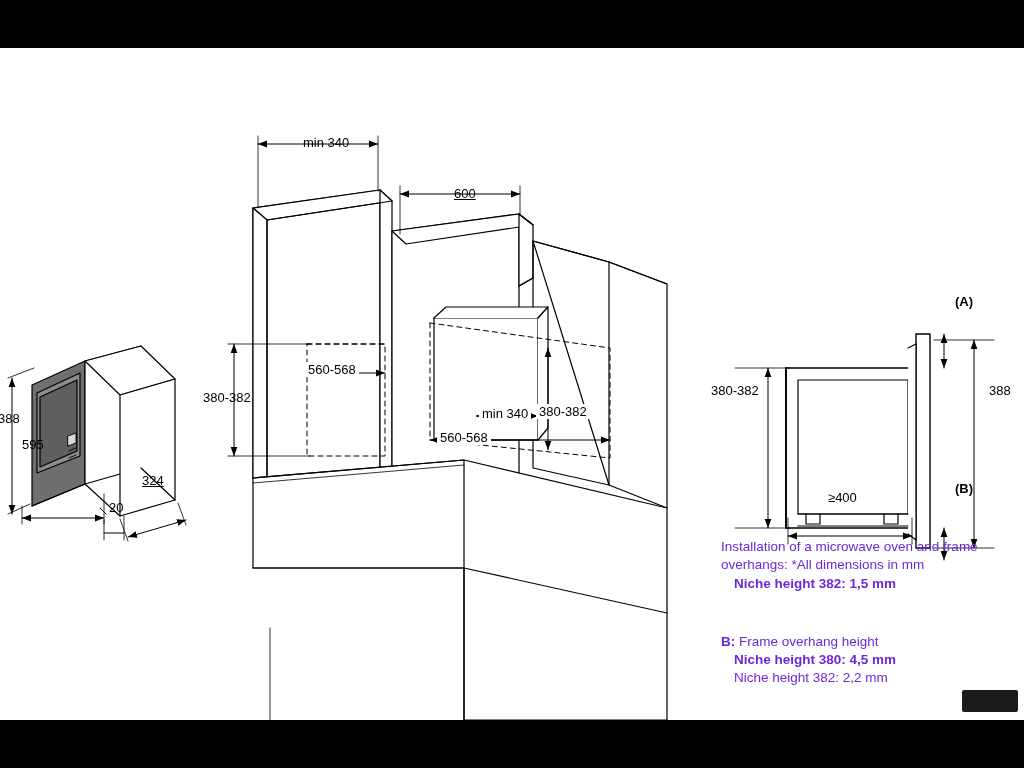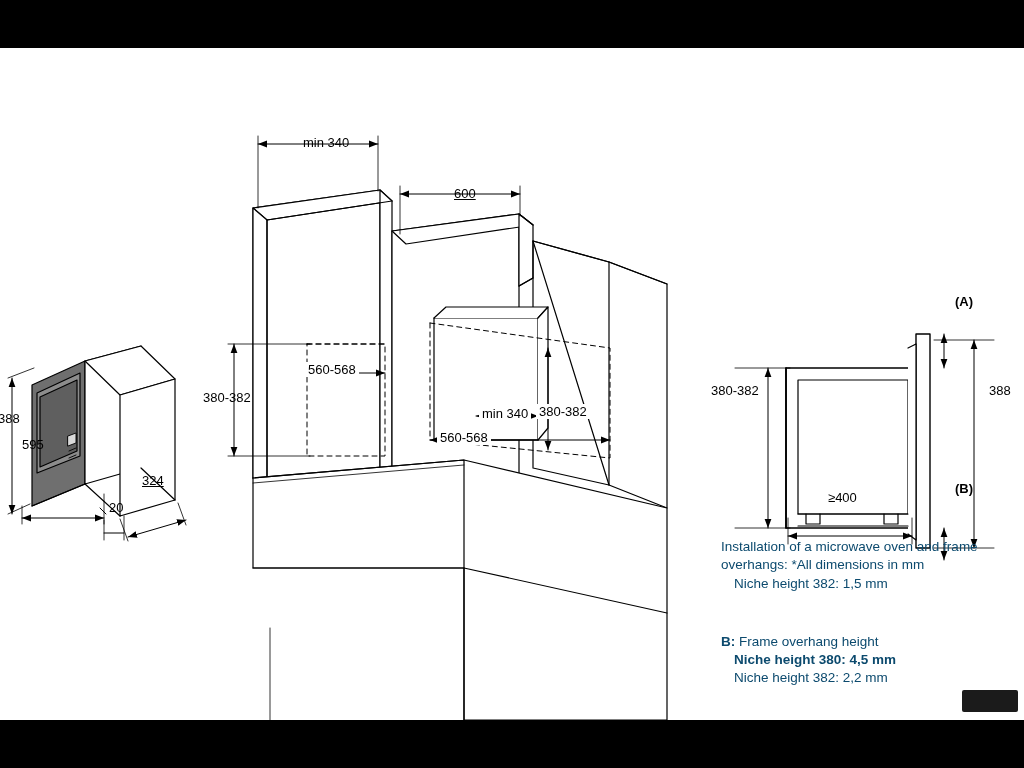--- a/index.html
+++ b/index.html
@@ -41,21 +41,21 @@
     white-space: nowrap;
     font-size: 13px;
   }
   .dim {
     font-size: 13px;
     font-weight: normal;
   }
   .note {
     font-size: 13.5px;
     line-height: 1.33;
-    color: #0c4a6e;
+    color: #6d28d9;
   }
   .note b { font-weight: bold; }
   #blackbar-bottom {
     position: absolute;
     left: 0;
     top: 720px;
     width: 1024px;
     height: 48px;
     background: #000;
   }
@@ -273,21 +273,21 @@
     <div class="txt dim" style="left:828px; top:442px;">≥400</div>
     <div class="txt" style="left:955px; top:246px; font-weight:bold;">(A)</div>
     <div class="txt" style="left:955px; top:433px; font-weight:bold;">(B)</div>
 
     <div class="txt note" style="left:721px; top:490px; width:290px; white-space:normal;">
       <div>Installation of a microwave oven and frame</div>
       <div>overhangs: *All dimensions in mm</div>
     </div>
 
     <div class="txt note" style="left:721px; top:527px; width:300px; white-space:normal;">
-      <div style="padding-left:13px;">Niche height 382: 1,5 mm</div>
+      <div style="padding-left:13px;font-weight:bold;">Niche height 382: 1,5 mm</div>
     </div>
 
     <div class="txt note" style="left:721px; top:585px; width:300px; white-space:normal;">
       <div>
         <b>B</b><b>:</b>
         <span>Frame overhang height</span>
       </div>
       <div style="padding-left:13px;font-weight:bold;">Niche height 380: 4,5 mm</div>
       <div style="padding-left:13px;">Niche height 382: 2,2 mm</div>
     </div>

